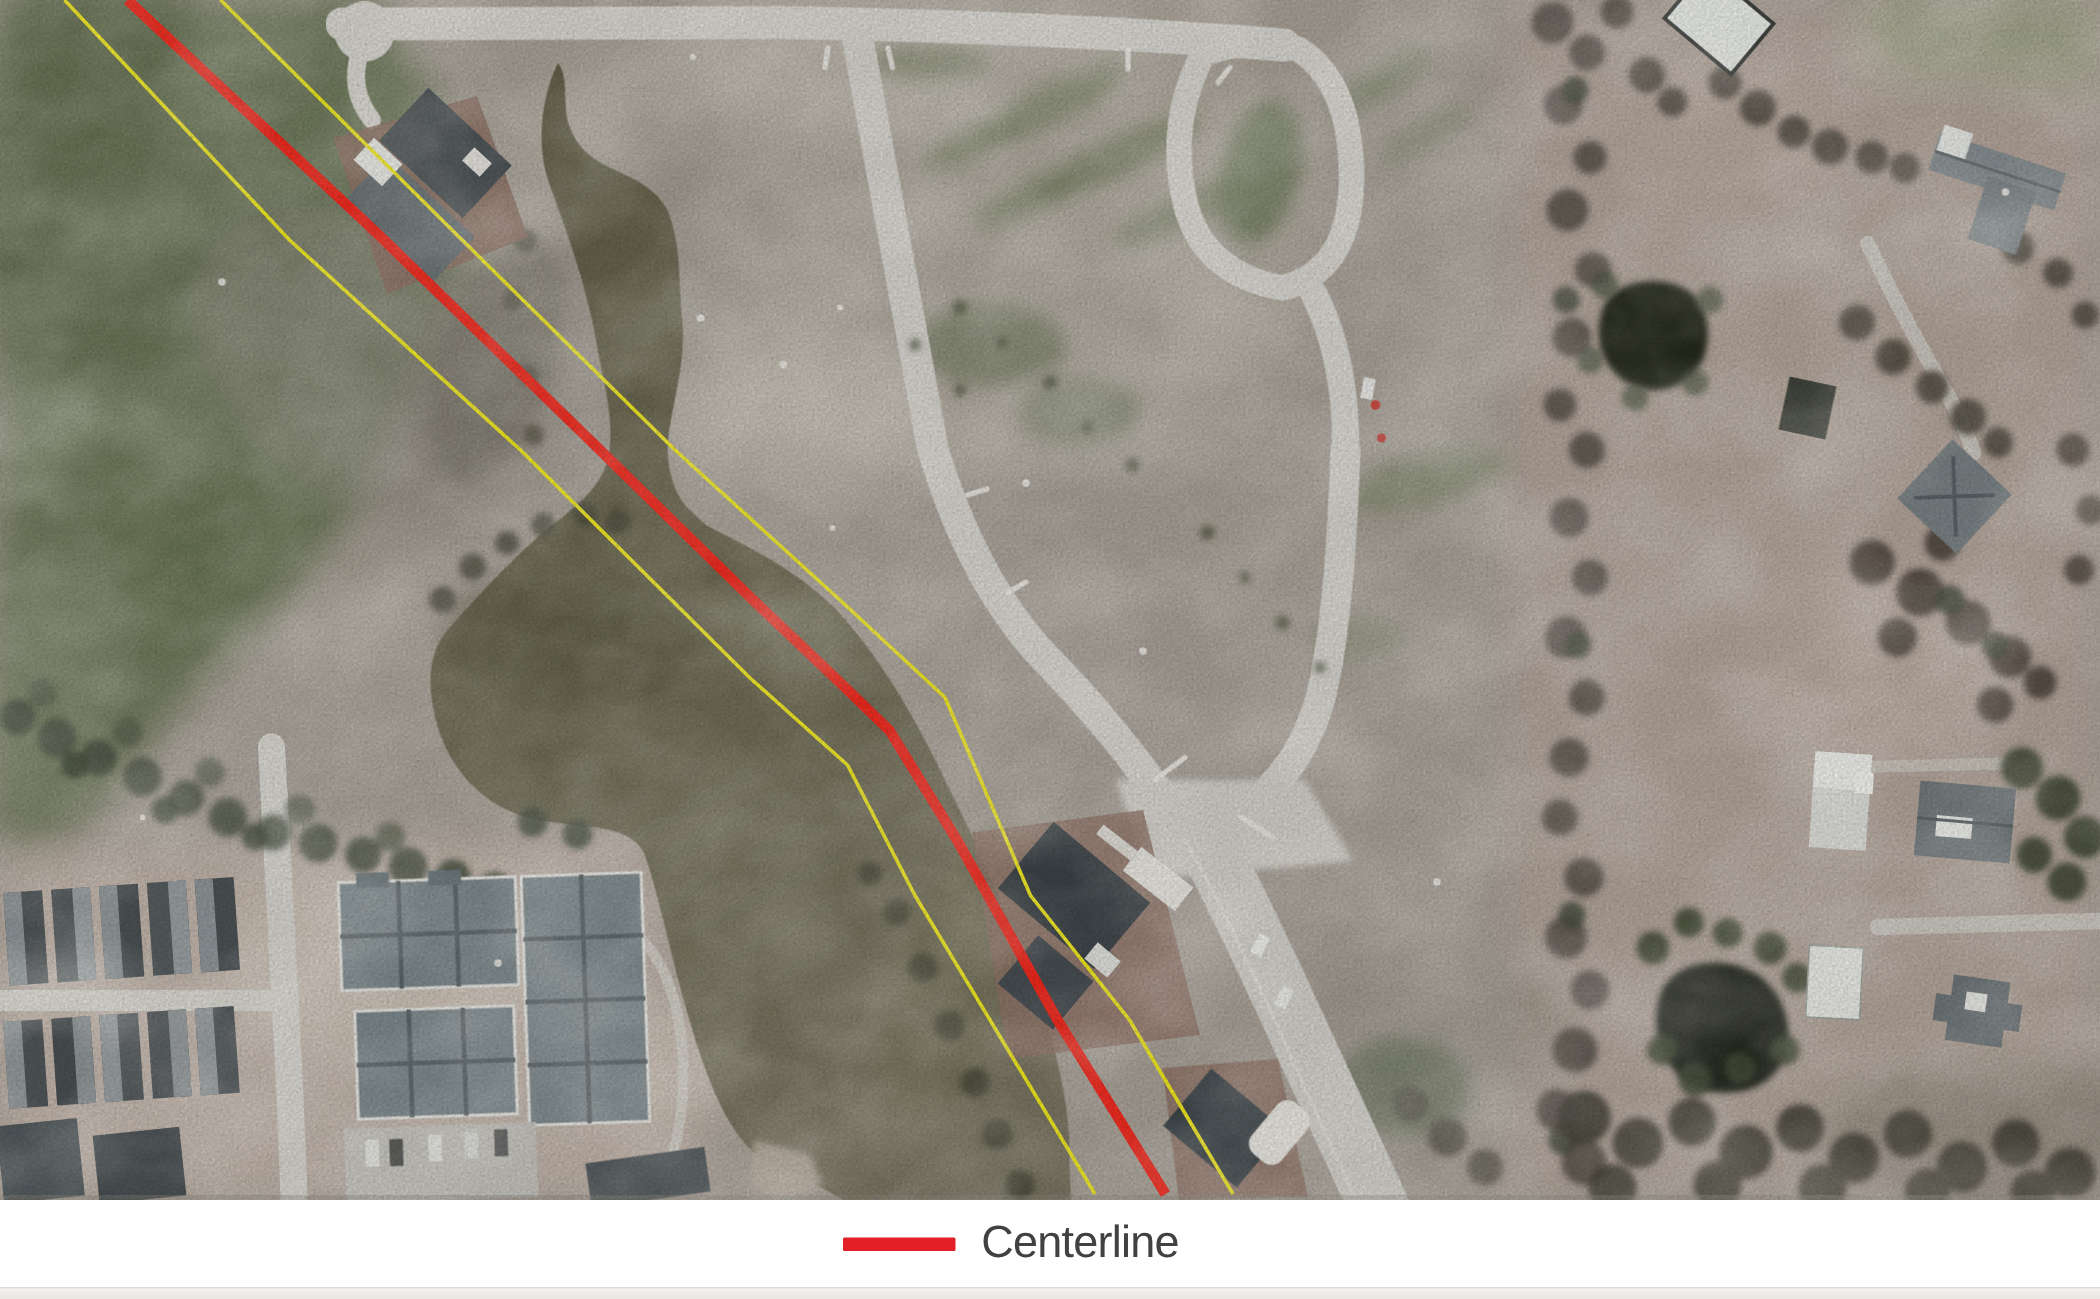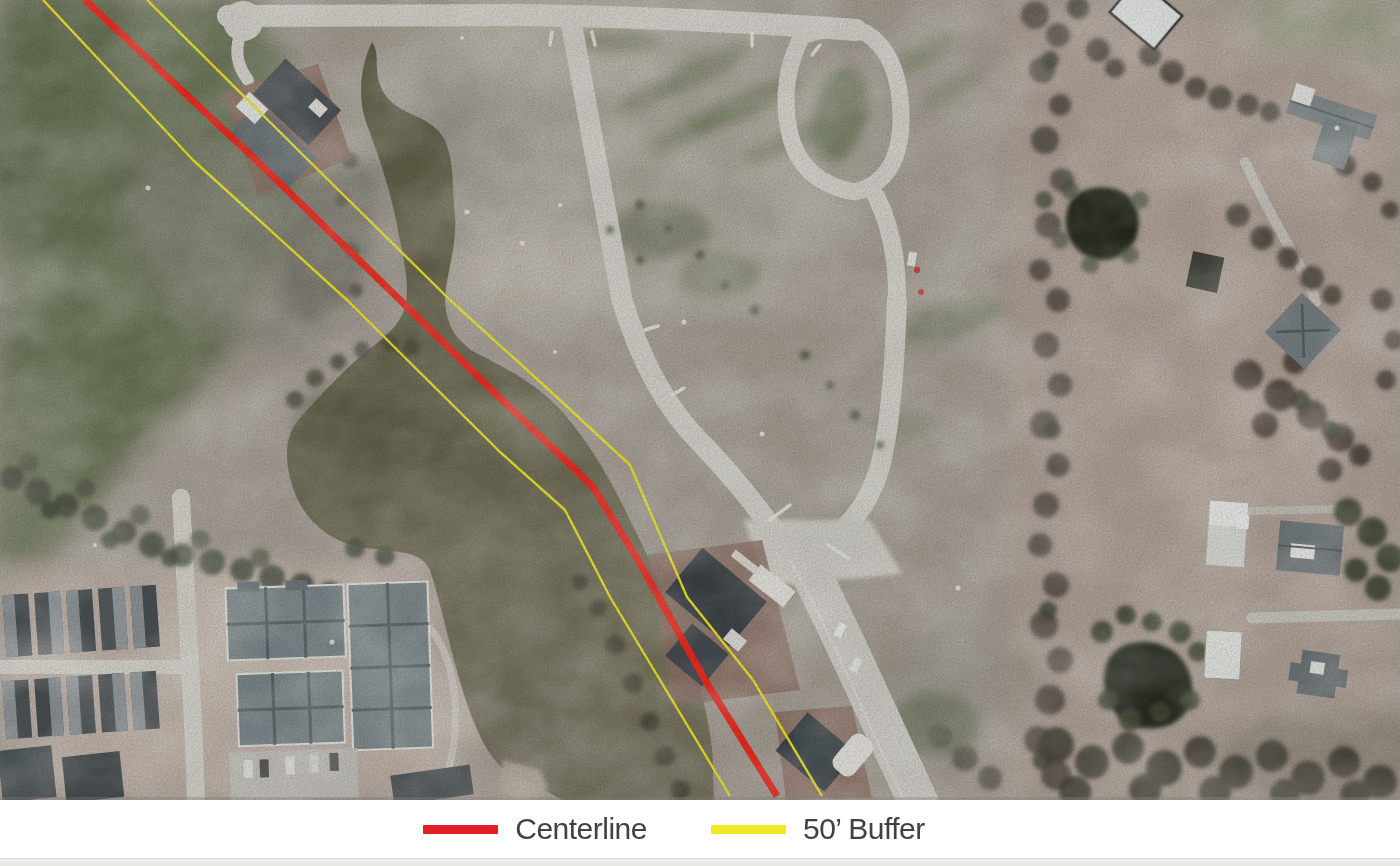--- a/index.html
+++ b/index.html
@@ -473,20 +473,16 @@
       <rect x="0" y="0" width="1400" height="800" filter="url(#mottleLight)" opacity="0.3"></rect>
       <rect x="0" y="0" width="1400" height="800" filter="url(#grainDark)" opacity="0.22"></rect>
     </svg>
   </div>
 
   <div class="legend">
     <div class="legend-item">
       <span class="swatch" style="background: rgb(227, 32, 39);"></span>
       <span class="legend-label">Centerline</span>
     </div>
-    <div class="legend-item">
-      <span class="swatch" style="background: rgb(240, 232, 34);"></span>
-      <span class="legend-label">50’ Buffer</span>
-    </div>
   </div>
 
   <div class="bottom-sliver"></div>
 </div>
 
 </body></html>

